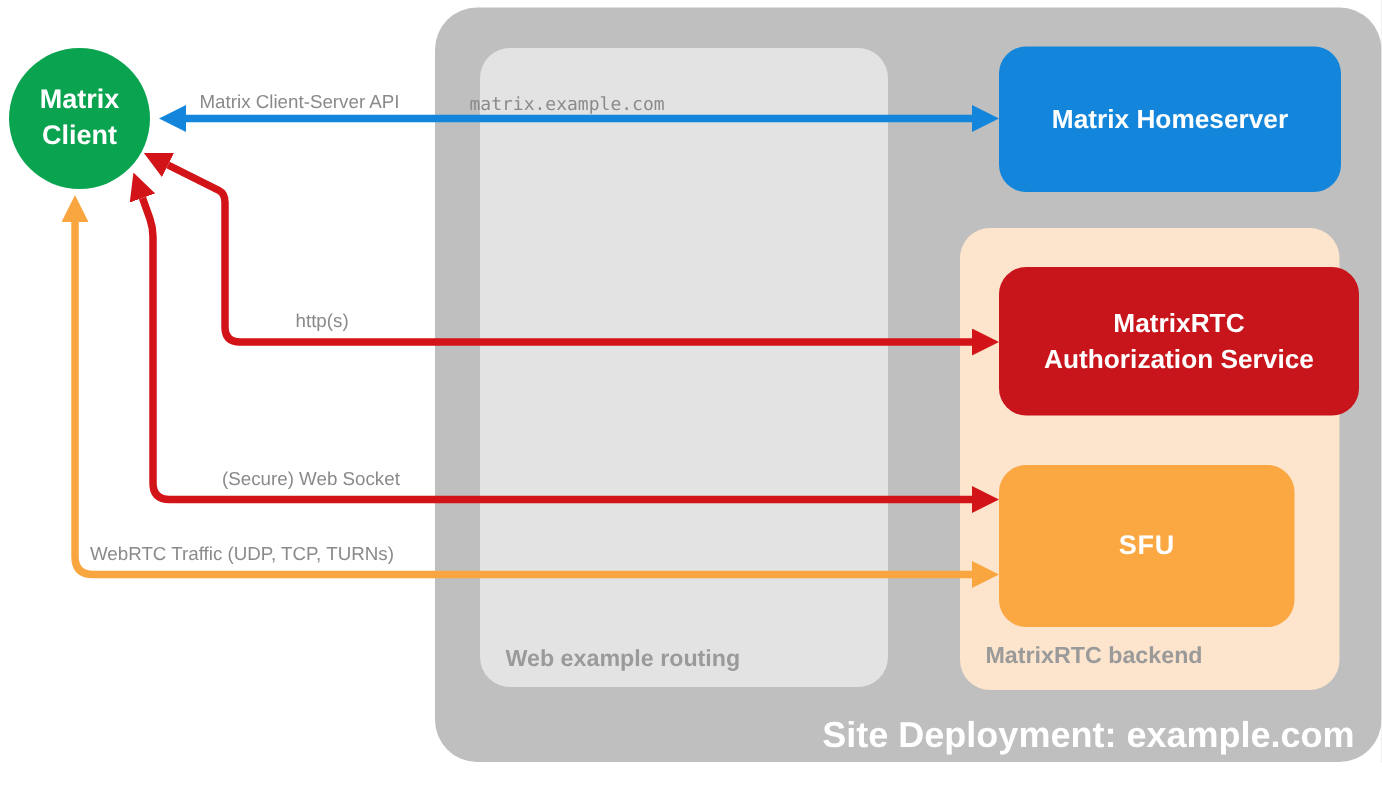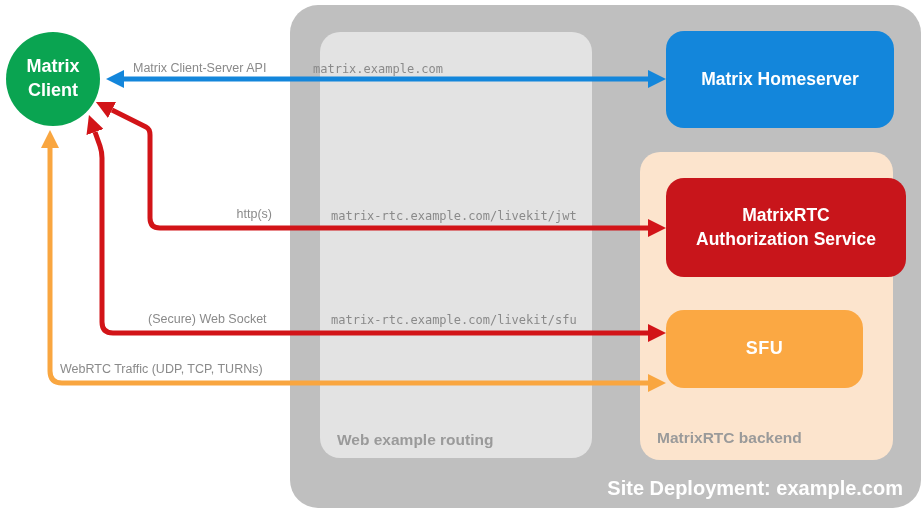--- a/index.html
+++ b/index.html
@@ -40,38 +40,38 @@
   .homeserver-node {
     left: 666px; top: 31px; width: 228px; height: 97px;
     background: var(--blue); font-size: 17.5px;
   }
   .auth-node {
     left: 666px; top: 178px; width: 240px; height: 99px;
     background: var(--red-box); font-size: 17.5px; padding: 0 28px;
     box-sizing: border-box;
   }
   .sfu-node {
-    left: 666px; top: 310px; width: 197px; height: 78px;
+    left: 666px; top: 310px; width: 197px; height: 108px;
     background: var(--orange-box); font-size: 18px; letter-spacing: 0.5px;
   }
 
   
   .arrow-label {
     font-size: 12.5px; color: var(--label-gray); white-space: nowrap;
   }
   .mono-label {
     font-family: "DejaVu Sans Mono", monospace;
     font-size: 12px; color: var(--label-gray); white-space: nowrap;
   }
   .section-label {
     font-size: 15.5px; font-weight: bold; color: var(--section-label-gray);
     white-space: nowrap;
   }
   .site-label {
-    font-size: 20px; font-weight: bold; color: #ffffff; white-space: nowrap;
+    font-size: 24px; font-weight: bold; color: #ffffff; white-space: nowrap;
   }
 
   
   #arrow-layer { left: 0; top: 0; width: 921px; height: 524px; pointer-events: none; }
   .arrow-path { fill: none; }
   .arrow-blue   { stroke: var(--blue-arrow);   stroke-width: 5; }
   .arrow-red    { stroke: var(--red-arrow);    stroke-width: 5; }
   .arrow-orange { stroke: var(--orange-arrow); stroke-width: 5; }
   .head-blue   { fill: var(--blue-arrow); }
   .head-red    { fill: var(--red-arrow); }
@@ -133,31 +133,29 @@
   <div class="abs node auth-node">
     <span>MatrixRTC Authorization Service</span>
   </div>
 
   <div class="abs node sfu-node">
     <span>SFU</span>
   </div>
 
   <div class="abs arrow-label" style="left:133px; top:61px;">Matrix Client-Server API</div>
 
-  <div class="abs arrow-label" style="left:197px; top:207px; width:75px; text-align:right;">http(s)</div>
+  <div class="abs arrow-label" style="left:197px; top:207px; width:75px; text-align:left;">http(s)</div>
 
   <div class="abs arrow-label" style="left:148px; top:312px;">(Secure) Web Socket</div>
 
   <div class="abs arrow-label" style="left:60px; top:362px;">WebRTC Traffic (UDP, TCP, TURNs)</div>
 
   <div class="abs mono-label" style="left:313px; top:62px;">matrix.example.com</div>
 
-  <div class="abs mono-label" style="left:331px; top:209px;">matrix-rtc.example.com/livekit/jwt</div>
 
-  <div class="abs mono-label" style="left:331px; top:313px;">matrix-rtc.example.com/livekit/sfu</div>
 
   <div class="abs section-label" style="left:337px; top:431px;">Web example routing</div>
 
   <div class="abs section-label" style="left:657px; top:429px;">MatrixRTC backend</div>
 
   <div class="abs site-label" style="right:18px; top:477px;">Site Deployment: example.com</div>
 
 </div>
 
 </body></html>

